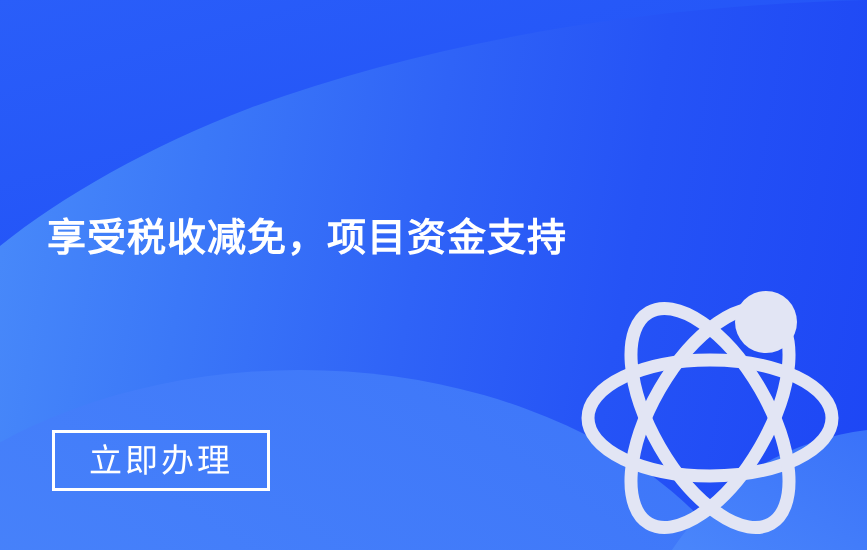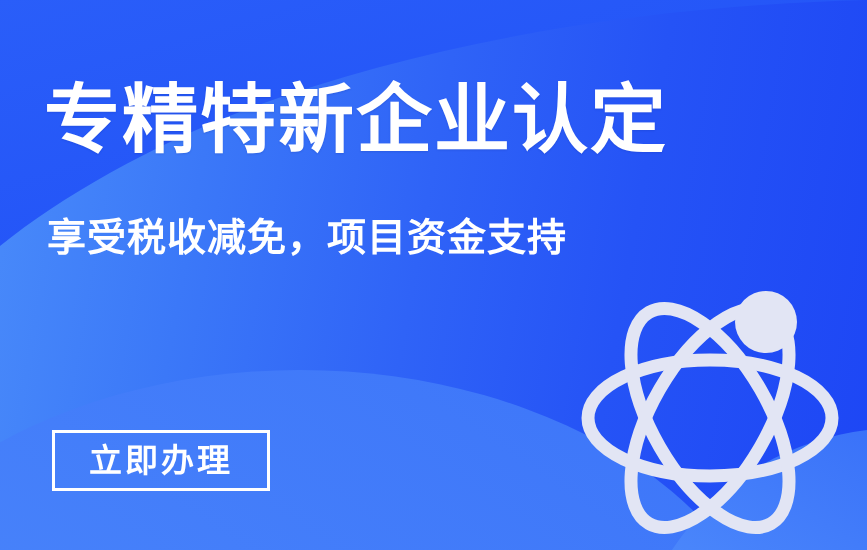--- a/index.html
+++ b/index.html
@@ -72,21 +72,21 @@
     left: 52px;
     top: 430px;
     width: 218px;
     height: 61px;
     box-sizing: border-box;
     border: 3px solid #ffffff;
     background: transparent;
     color: #ffffff;
     font-family: "Liberation Sans", "DejaVu Sans", sans-serif;
     font-size: 33px;
-    font-weight: 700;
+    font-weight: 400;
     letter-spacing: 3px;
     line-height: 1;
     display: flex;
     align-items: center;
     justify-content: center;
     cursor: pointer;
     padding: 0;
   }
 
   .atom {
@@ -121,21 +121,20 @@
     <path d="M0,0 L867,0 L867,-5 L867,0 C640,6 430,42 250,108 C150,146 62,196 0,246 Z" fill="url(#gDark)"></path>
     <path d="M0,0 L300,0 C230,30 140,100 70,175 C40,208 18,230 0,246 Z" fill="#2a5ef9" opacity="0.0"></path>
 
     <ellipse cx="300" cy="700" rx="480" ry="330" fill="url(#gLight)"></ellipse>
 
     <path d="M867,430 C790,440 720,478 672,550 L867,550 Z" fill="url(#gLight2)"></path>
   </svg>
 
   <div class="content">
 
-    <h1 class="title">专精特新企业认定</h1>
 
     <p class="subtitle">享受税收减免，项目资金支持</p>
 
     <button class="cta-button">立即办理</button>
 
     <svg class="atom" viewBox="0 0 290 268">
       <g fill="none" stroke="#e2e5f4" stroke-width="13" stroke-linecap="round" stroke-linejoin="round">
 
         <ellipse cx="135" cy="136" rx="122" ry="58"></ellipse>
 

